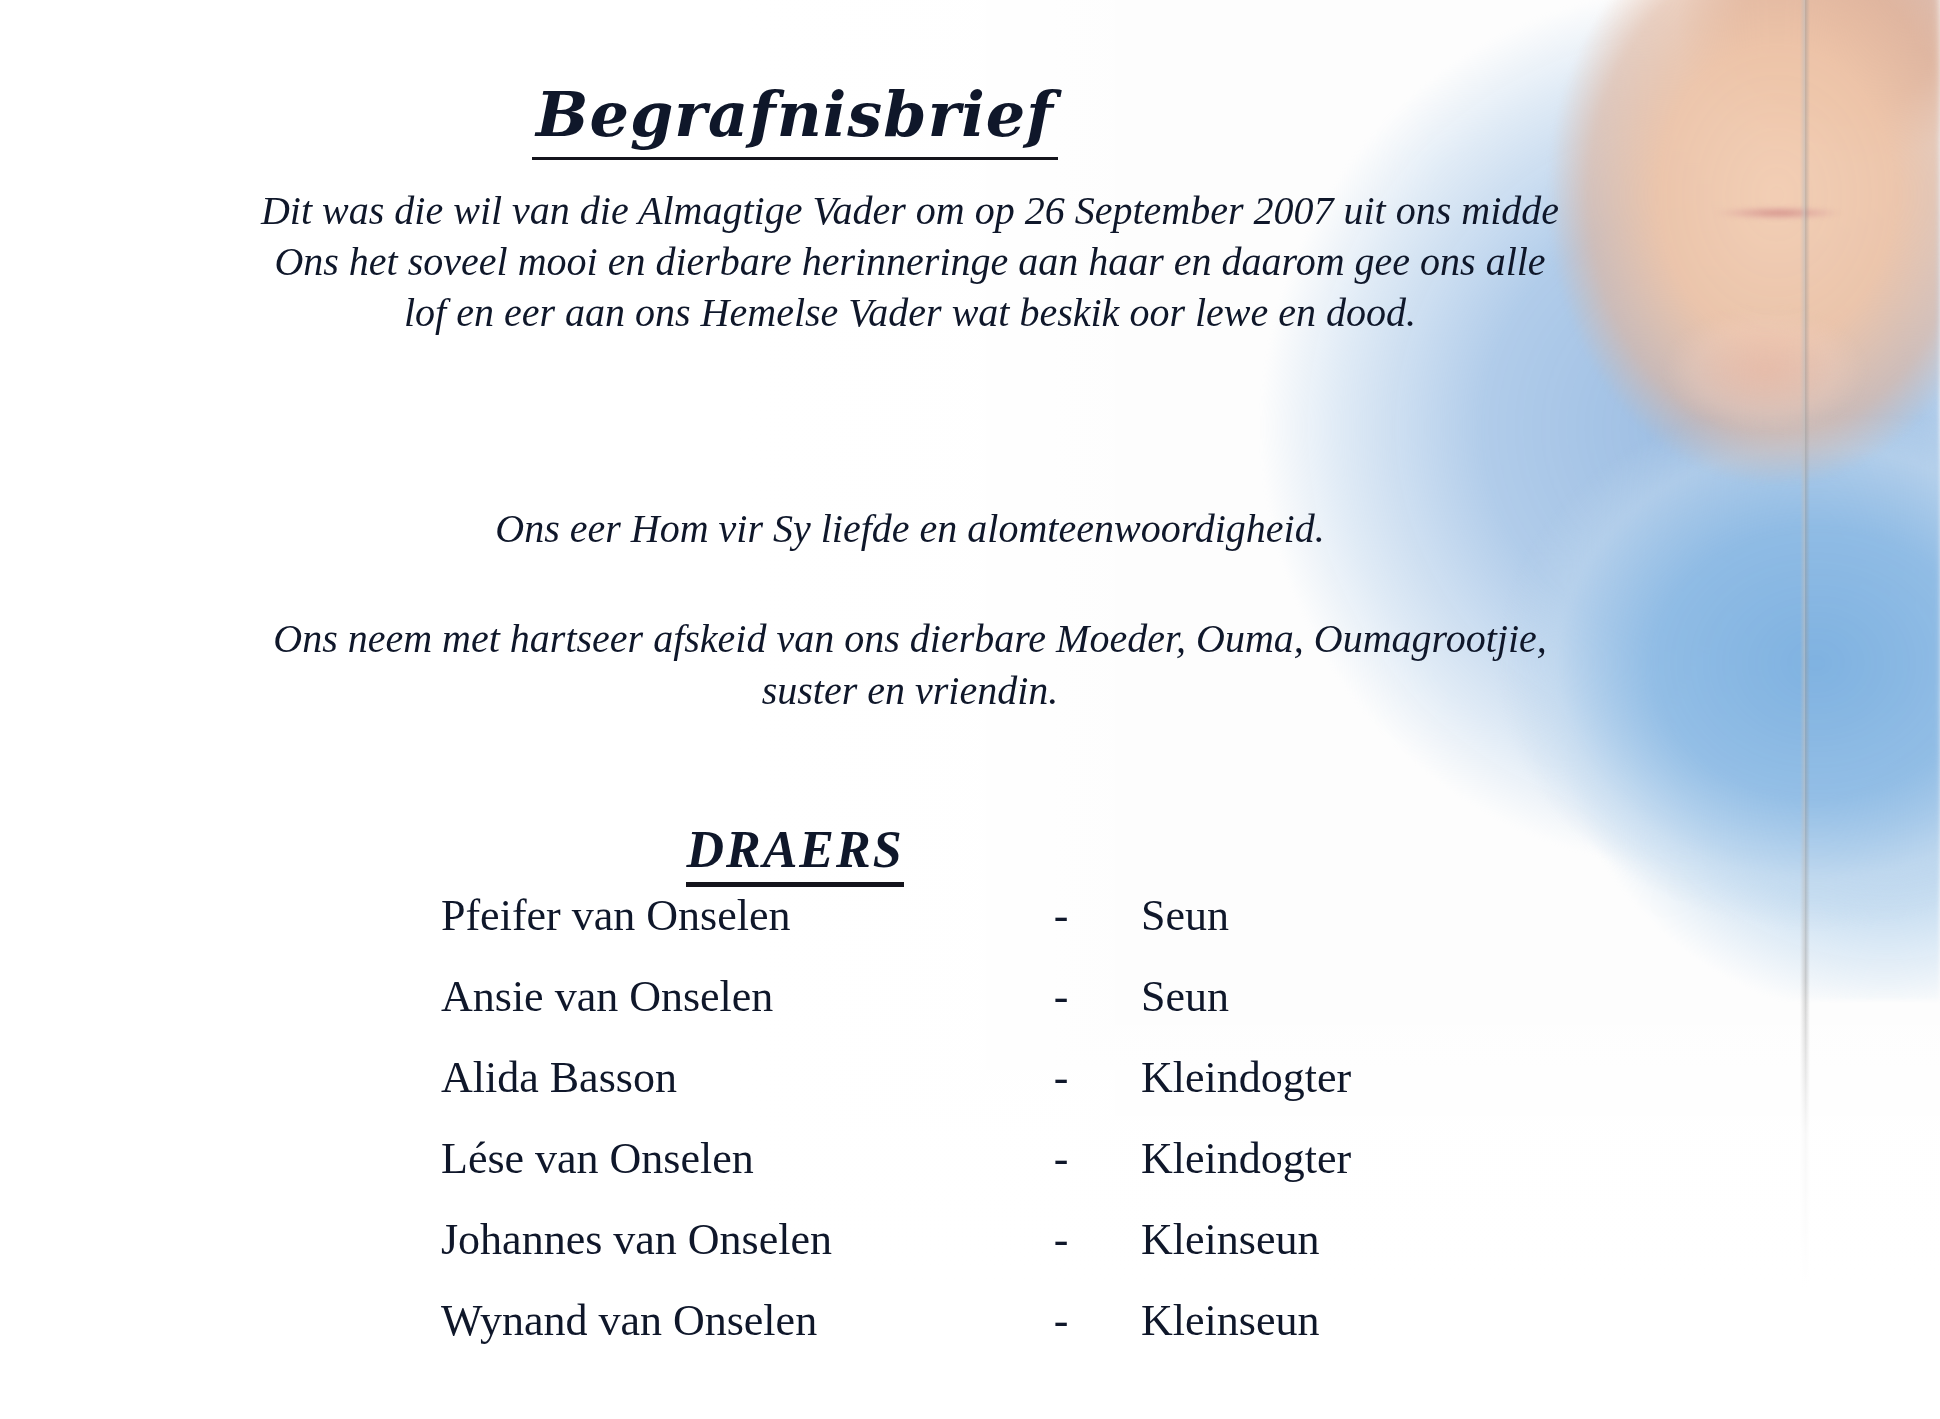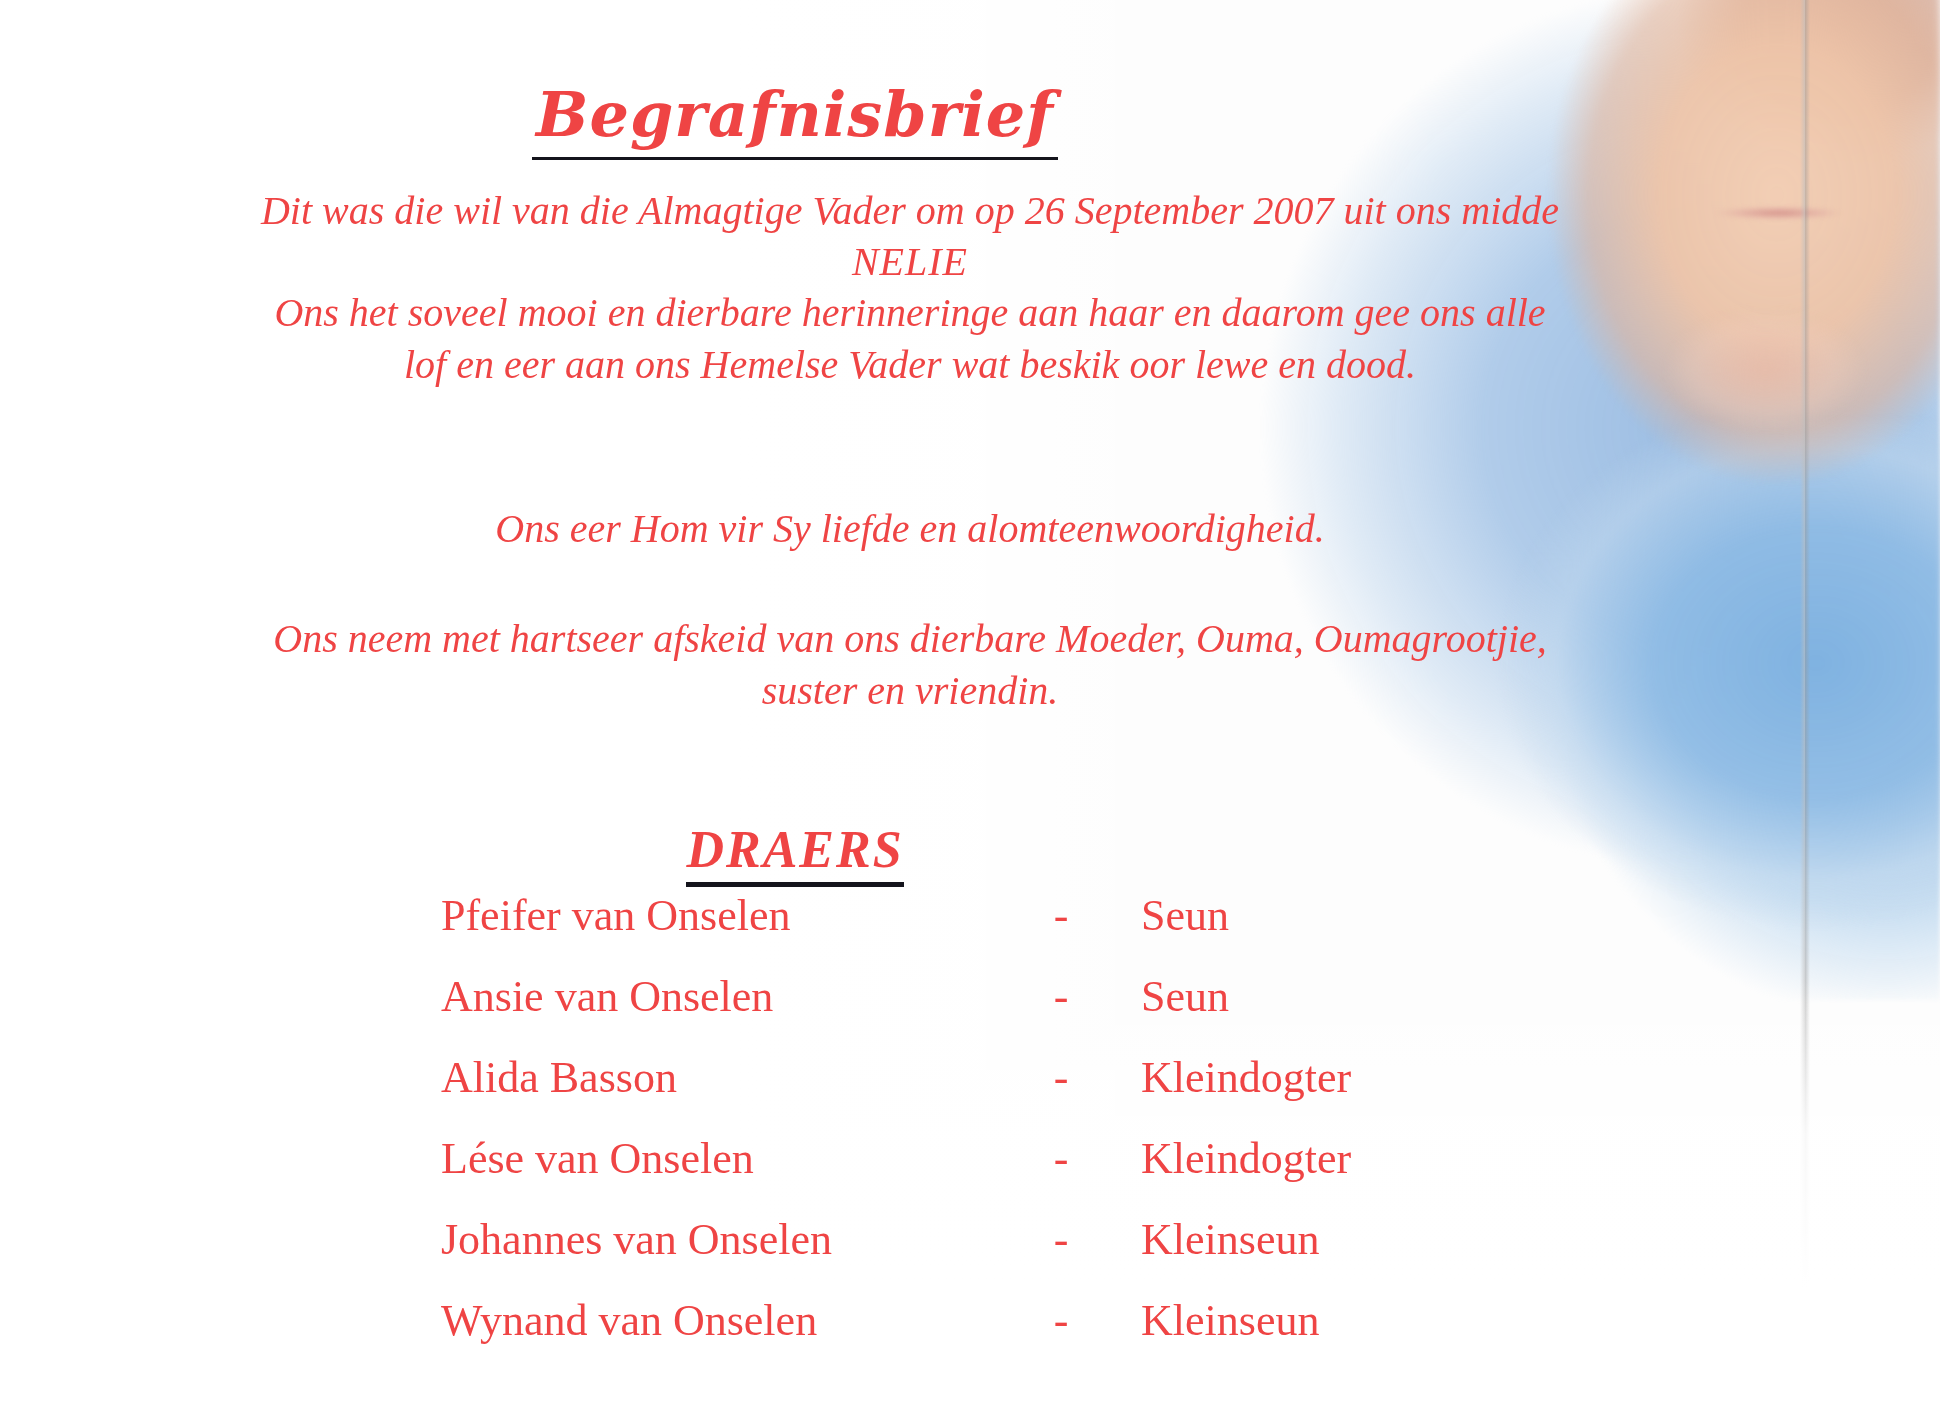--- a/index.html
+++ b/index.html
@@ -103,21 +103,21 @@
     top: 980px;
     width: 1940px;
     height: 440px;
     background: linear-gradient(to bottom, rgba(255,255,255,0.0) 0%, rgba(255,255,255,0.85) 35%, rgba(255,255,255,1) 70%);
   }
 
   
   .content {
     position: absolute;
     inset: 0;
-    color: #ef4444;
+    color: #0f172a;
   }
   .title {
     position: absolute;
     top: 78px;
     left: 0;
     width: 1590px;
     text-align: center;
     font-size: 62px;
     font-family: "DejaVu Serif", serif;
     font-style: italic;
@@ -225,21 +225,20 @@
   </div>
 
   <div class="content">
 
     <div class="title">
       <span>Begrafnisbrief</span>
     </div>
 
     <div class="intro">
       <div>Dit was die wil van die Almagtige Vader om op 26 September 2007 uit ons midde</div>
-      <div class="name-line">NELIE</div>
       <div>Ons het soveel mooi en dierbare herinneringe aan haar en daarom gee ons alle</div>
       <div>lof en eer aan ons Hemelse Vader wat beskik oor lewe en dood.</div>
     </div>
 
     <div class="para-honour">Ons eer Hom vir Sy liefde en alomteenwoordigheid.</div>
 
     <div class="para-farewell">
       <div>Ons neem met hartseer afskeid van ons dierbare  Moeder, Ouma, Oumagrootjie,</div>
       <div>suster en vriendin.</div>
     </div>

